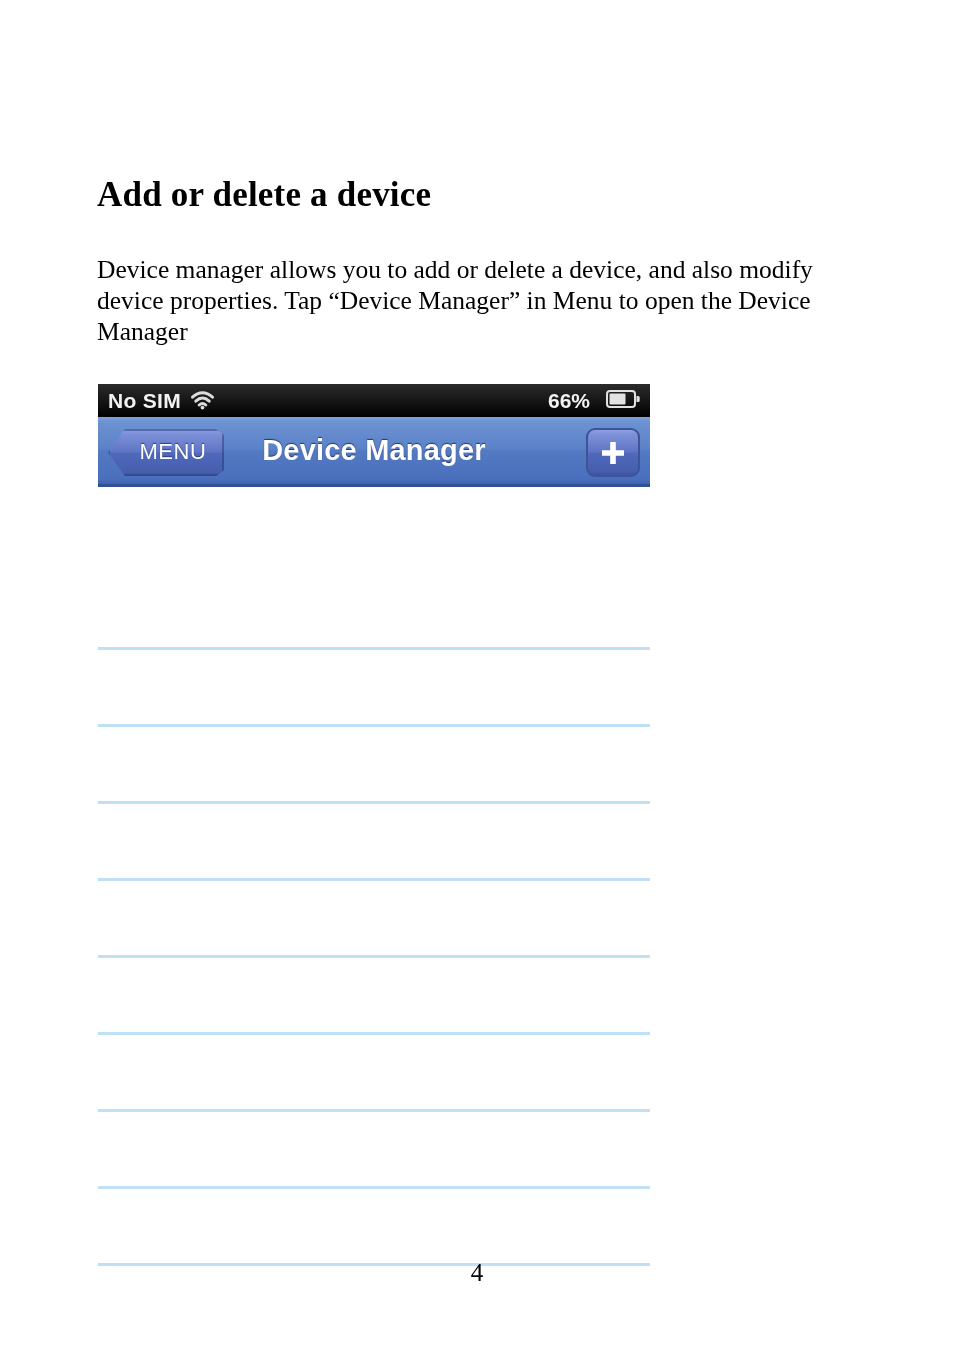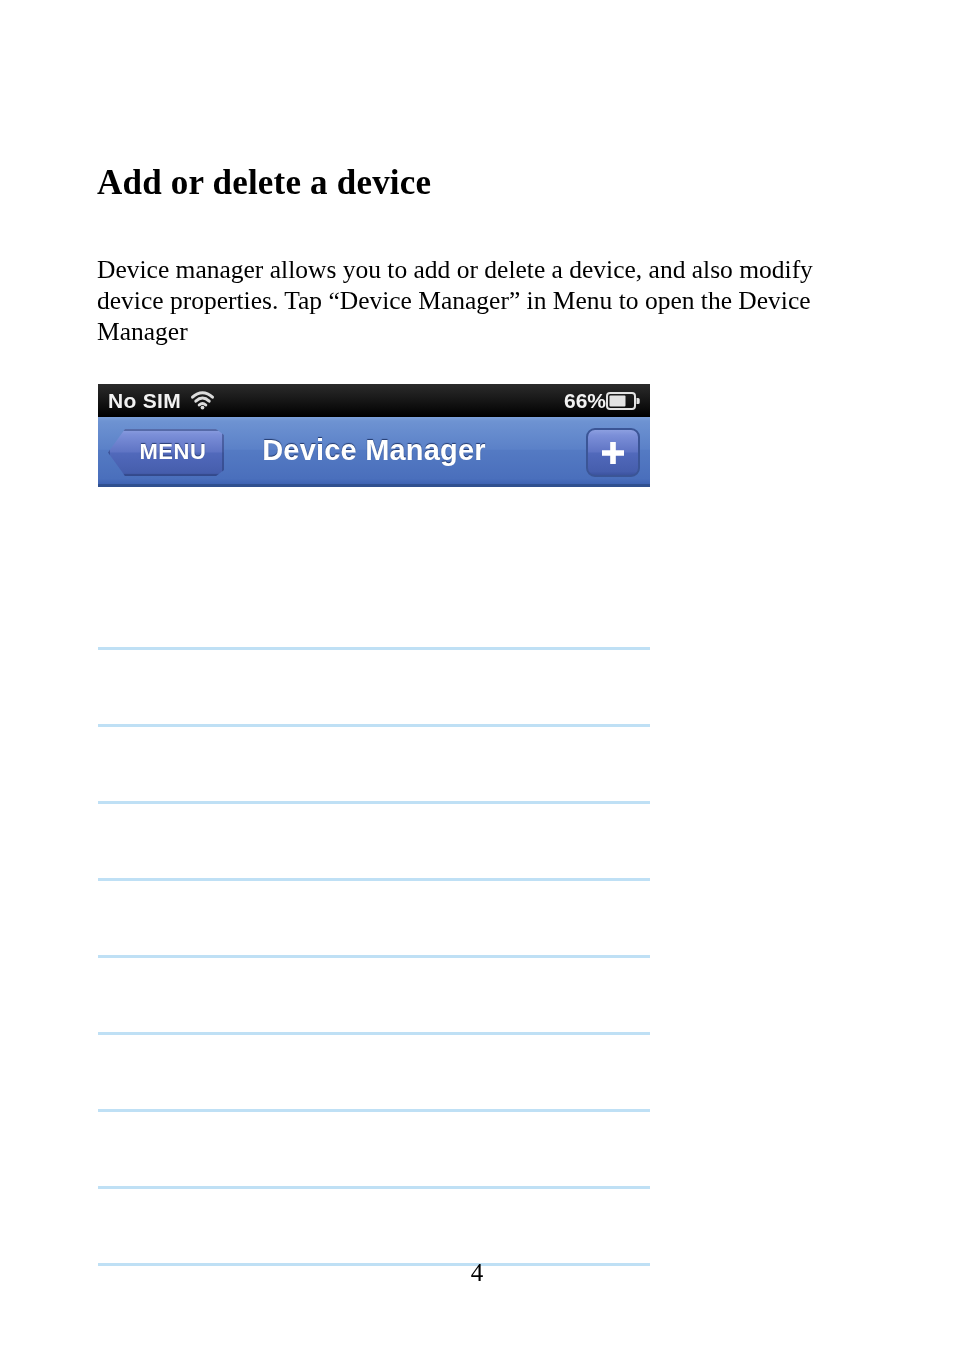--- a/index.html
+++ b/index.html
@@ -61,21 +61,21 @@
     font-size: 26px;
     line-height: 30px;
     color: #000;
     white-space: nowrap;
   }
 
   
   .page-title {
     position: absolute;
     left: 97px;
-    top: 162px;
+    top: 174px;
     margin: 0;
     font-family: "Liberation Serif", "DejaVu Serif", serif;
     font-weight: bold;
     font-size: 35px;
     line-height: 42px;
     letter-spacing: 0.2px;
     color: #000;
   }
 
   .body-copy {
@@ -133,22 +133,21 @@
     font-weight: bold;
     font-size: 21px;
     line-height: 21px;
     color: #f4f4f4;
     letter-spacing: 0.2px;
     pointer-events: none;
   }
   .status-right {
     margin-left: auto;
     display: flex;
-    align-items: center;
-    gap: 0;
+    gap: 16px;
     position: relative;
     z-index: 2;
   }
   .status-batt-pct {
     font-family: "Liberation Sans", "DejaVu Sans", sans-serif;
     font-weight: bold;
     font-size: 21px;
     line-height: 21px;
     color: #f2f2f2;
     white-space: nowrap;
@@ -218,21 +217,21 @@
     clip-path: polygon(17px 0, 108px 0, 116px 6px, 116px 41px, 108px 47px, 17px 47px, 0 23.5px);
     box-shadow: inset 0 0 0 2px rgba(44,66,124,0.55);
   }
   .back-btn .bk-label {
     position: absolute;
     left: 20px;
     right: 6px;
     top: 11px;
     text-align: center;
     font-family: "Liberation Sans", "DejaVu Sans", sans-serif;
-    font-weight: bold;
+    font-weight: normal;
     font-size: 22px;
     line-height: 24px;
     color: #ffffff;
     text-shadow: 0 -1px 1px rgba(30,50,100,0.85);
     letter-spacing: 0.6px;
   }
 
   
   .add-btn {
     position: absolute;

